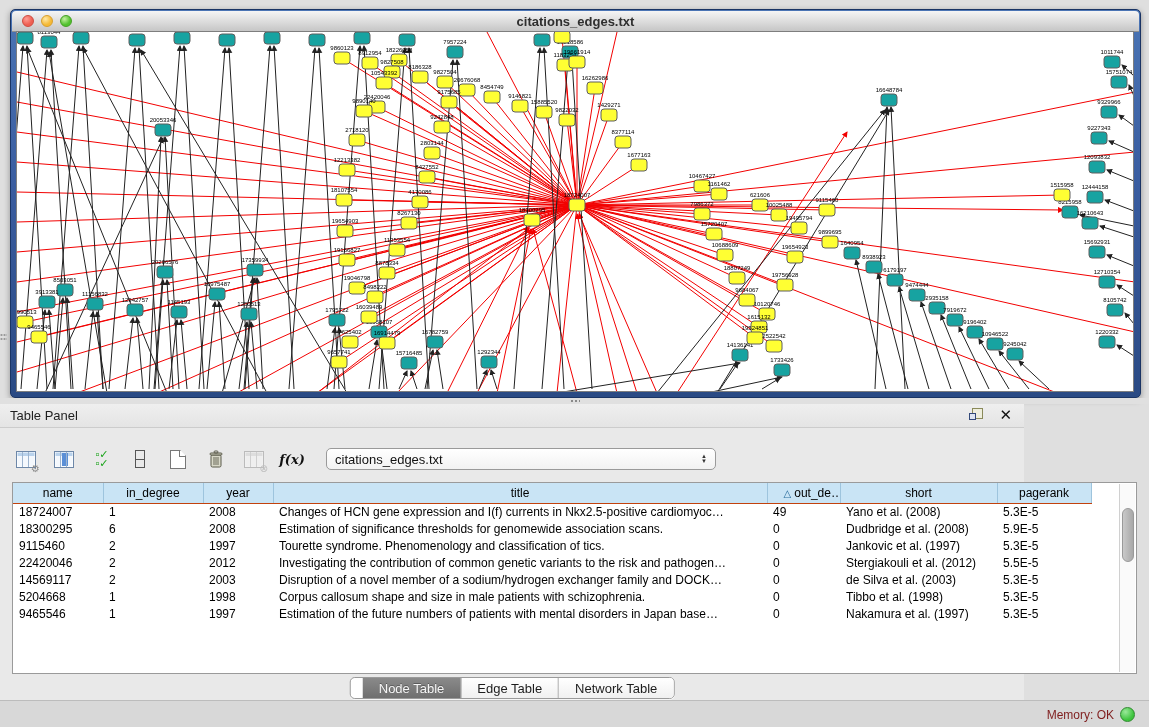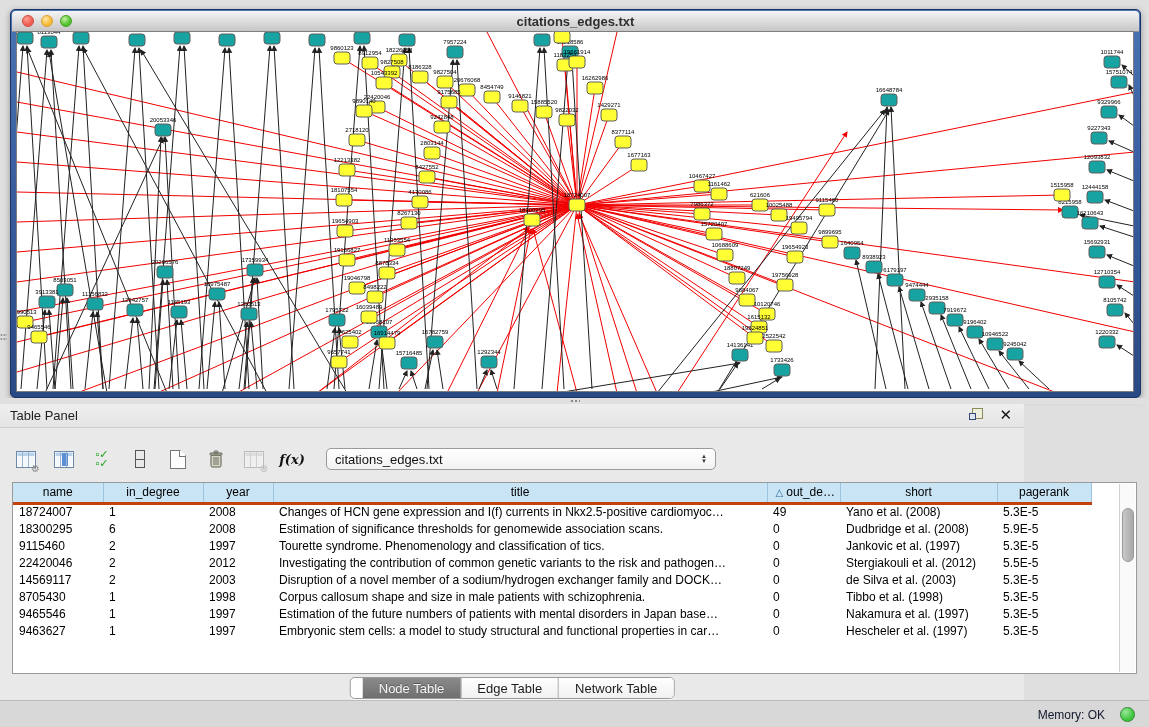--- a/index.html
+++ b/index.html
@@ -77,22 +77,22 @@
   }
   .combo .val{flex:1;}
   .combo .arrows{display:flex;flex-direction:column;font-size:6px;line-height:5px;color:#333;}
   
   .table-box{
     position:absolute;left:12px;top:78px;width:1125px;height:192px;
     border:1px solid #9a9a9a;background:#fff;box-sizing:border-box;overflow:hidden;
   }
   table.data{border-collapse:collapse;table-layout:fixed;width:1078px;font-size:12px;color:#000;}
   table.data th{
-    height:20px;background:#c9e4f5;border-right:1px solid #9ec4dd;border-bottom:3px solid #c2410c;
-    font-weight:normal;font-size:12px;text-align:center;overflow:hidden;white-space:nowrap;padding:0 8px;box-sizing:border-box;
+    height:20px;background:#c9e4f5;border-right:1px solid #9ec4dd;border-bottom:1px solid #c2410c;
+    font-weight:normal;font-size:12px;text-align:center;overflow:hidden;white-space:nowrap;padding:0 16px;box-sizing:border-box;
   }
   table.data td{
     height:17px;padding:0 4px 0 6px;white-space:nowrap;overflow:hidden;box-sizing:border-box;
   }
   .c0{width:90px}.c1{width:100px}.c2{width:70px}.c3{width:494px}.c4{width:73px}.c5{width:157px}.c6{width:94px}
   .sort-tri{color:#2d6f9e;font-size:10px;margin-right:3px;}
   .vscroll{
     position:absolute;right:1px;top:1px;width:15px;height:188px;background:#fafafa;border-left:1px solid #d0d0d0;
   }
   .vthumb{position:absolute;left:2px;top:24px;width:10px;height:52px;border-radius:6px;
@@ -106,21 +106,21 @@
   .seg{
     padding:0 16px;font-size:13px;color:#1d1d1d;display:flex;align-items:center;cursor:pointer;
     border-right:1px solid #9a9a9a;background:linear-gradient(180deg,#ffffff,#f0f0f0);
   }
   .seg:last-child{border-right:none;}
   .seg.selected{
     background:linear-gradient(180deg,#8a8a8a,#6f6f6f);color:#f5f5f5;text-shadow:0 -1px 0 rgba(0,0,0,.3);margin-left:12px;
   }
   
   .status-bar{position:absolute;left:0;top:700px;width:1149px;height:27px;background:#d8d8d8;border-top:1px solid #bcbcbc;}
-  .memory{position:absolute;right:14px;top:6px;display:flex;align-items:center;gap:15px;font-size:12px;color:#0f172a;}
+  .memory{position:absolute;right:14px;top:6px;display:flex;align-items:center;gap:6px;font-size:12px;color:#7f1d1d;}
   .led{width:13px;height:13px;border-radius:50%;border:1px solid #2e8b2e;
     background:radial-gradient(circle at 35% 30%,#9ae89a,#3ec43e 65%);}
 </style>
 </head>
 <body>
 
 <div class="net-window">
   <div class="titlebar">
     <div class="traffic">
       <div class="tl red"></div>
@@ -907,44 +907,35 @@
           <tr>
             <td>14569117</td>
             <td>2</td>
             <td>2003</td>
             <td>Disruption of a novel member of a sodium/hydrogen exchanger family and DOCK…</td>
             <td>0</td>
             <td>de Silva et al. (2003)</td>
             <td>5.3E-5</td>
           </tr>
           <tr>
-            <td>8705430</td>
+            <td>5204668</td>
             <td>1</td>
             <td>1998</td>
             <td>Corpus callosum shape and size in male patients with schizophrenia.</td>
             <td>0</td>
             <td>Tibbo et al. (1998)</td>
             <td>5.3E-5</td>
           </tr>
           <tr>
             <td>9465546</td>
             <td>1</td>
             <td>1997</td>
             <td>Estimation of the future numbers of patients with mental disorders in Japan base…</td>
             <td>0</td>
             <td>Nakamura et al. (1997)</td>
-            <td>5.3E-5</td>
-          </tr>
-          <tr>
-            <td>9463627</td>
-            <td>1</td>
-            <td>1997</td>
-            <td>Embryonic stem cells: a model to study structural and functional properties in car…</td>
-            <td>0</td>
-            <td>Hescheler et al. (1997)</td>
             <td>5.3E-5</td>
           </tr>
         </tbody>
     </table>
     <div class="vscroll">
       <div class="vthumb"></div>
     </div>
   </div>
 
   <div class="segmented" id="seg-tabs">

